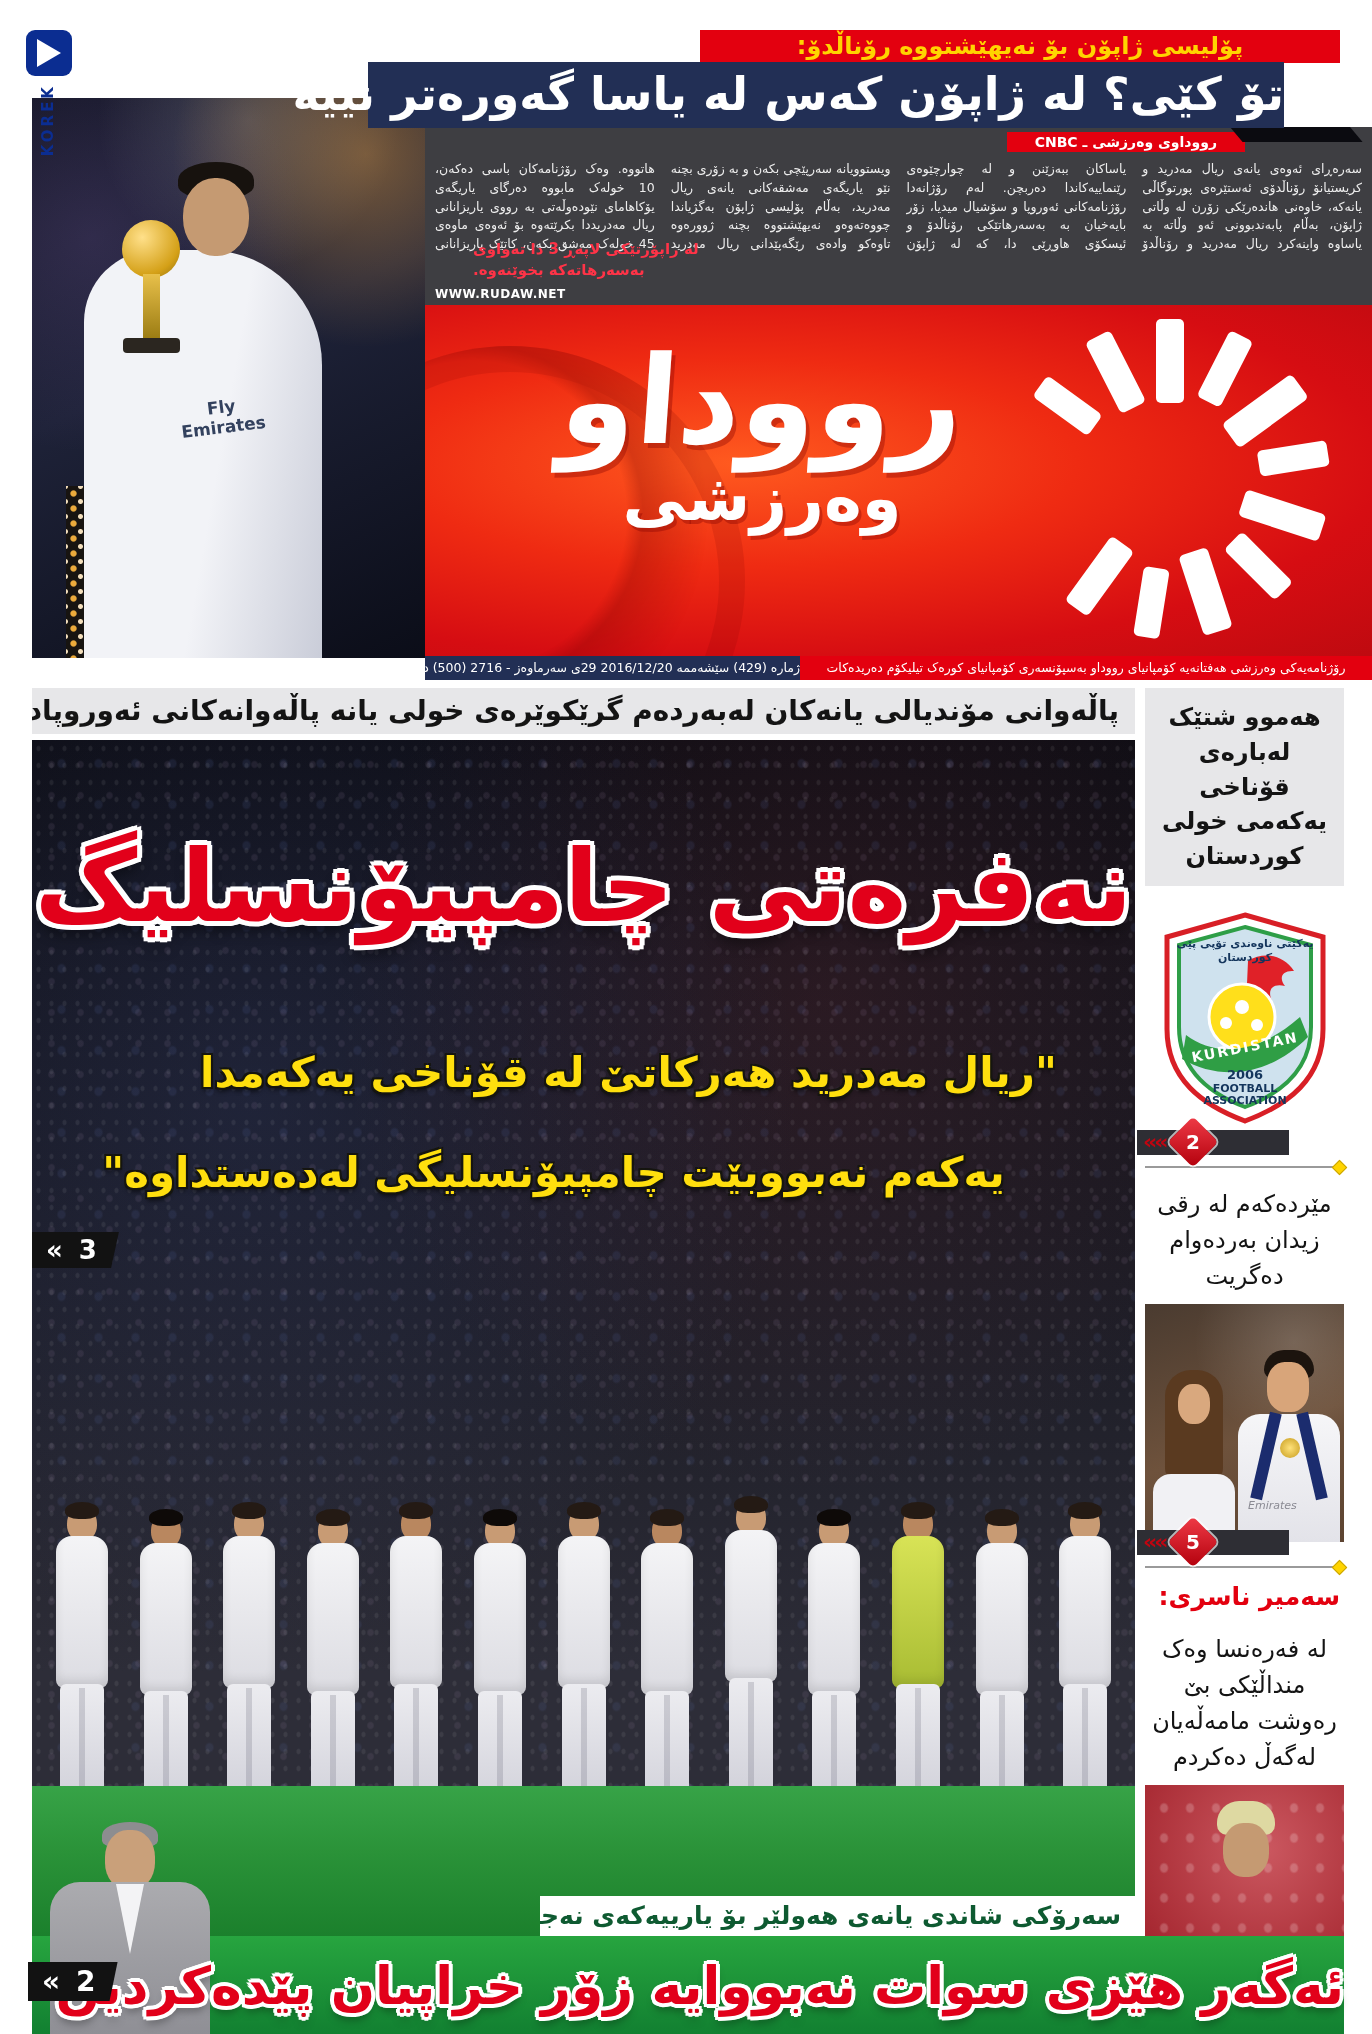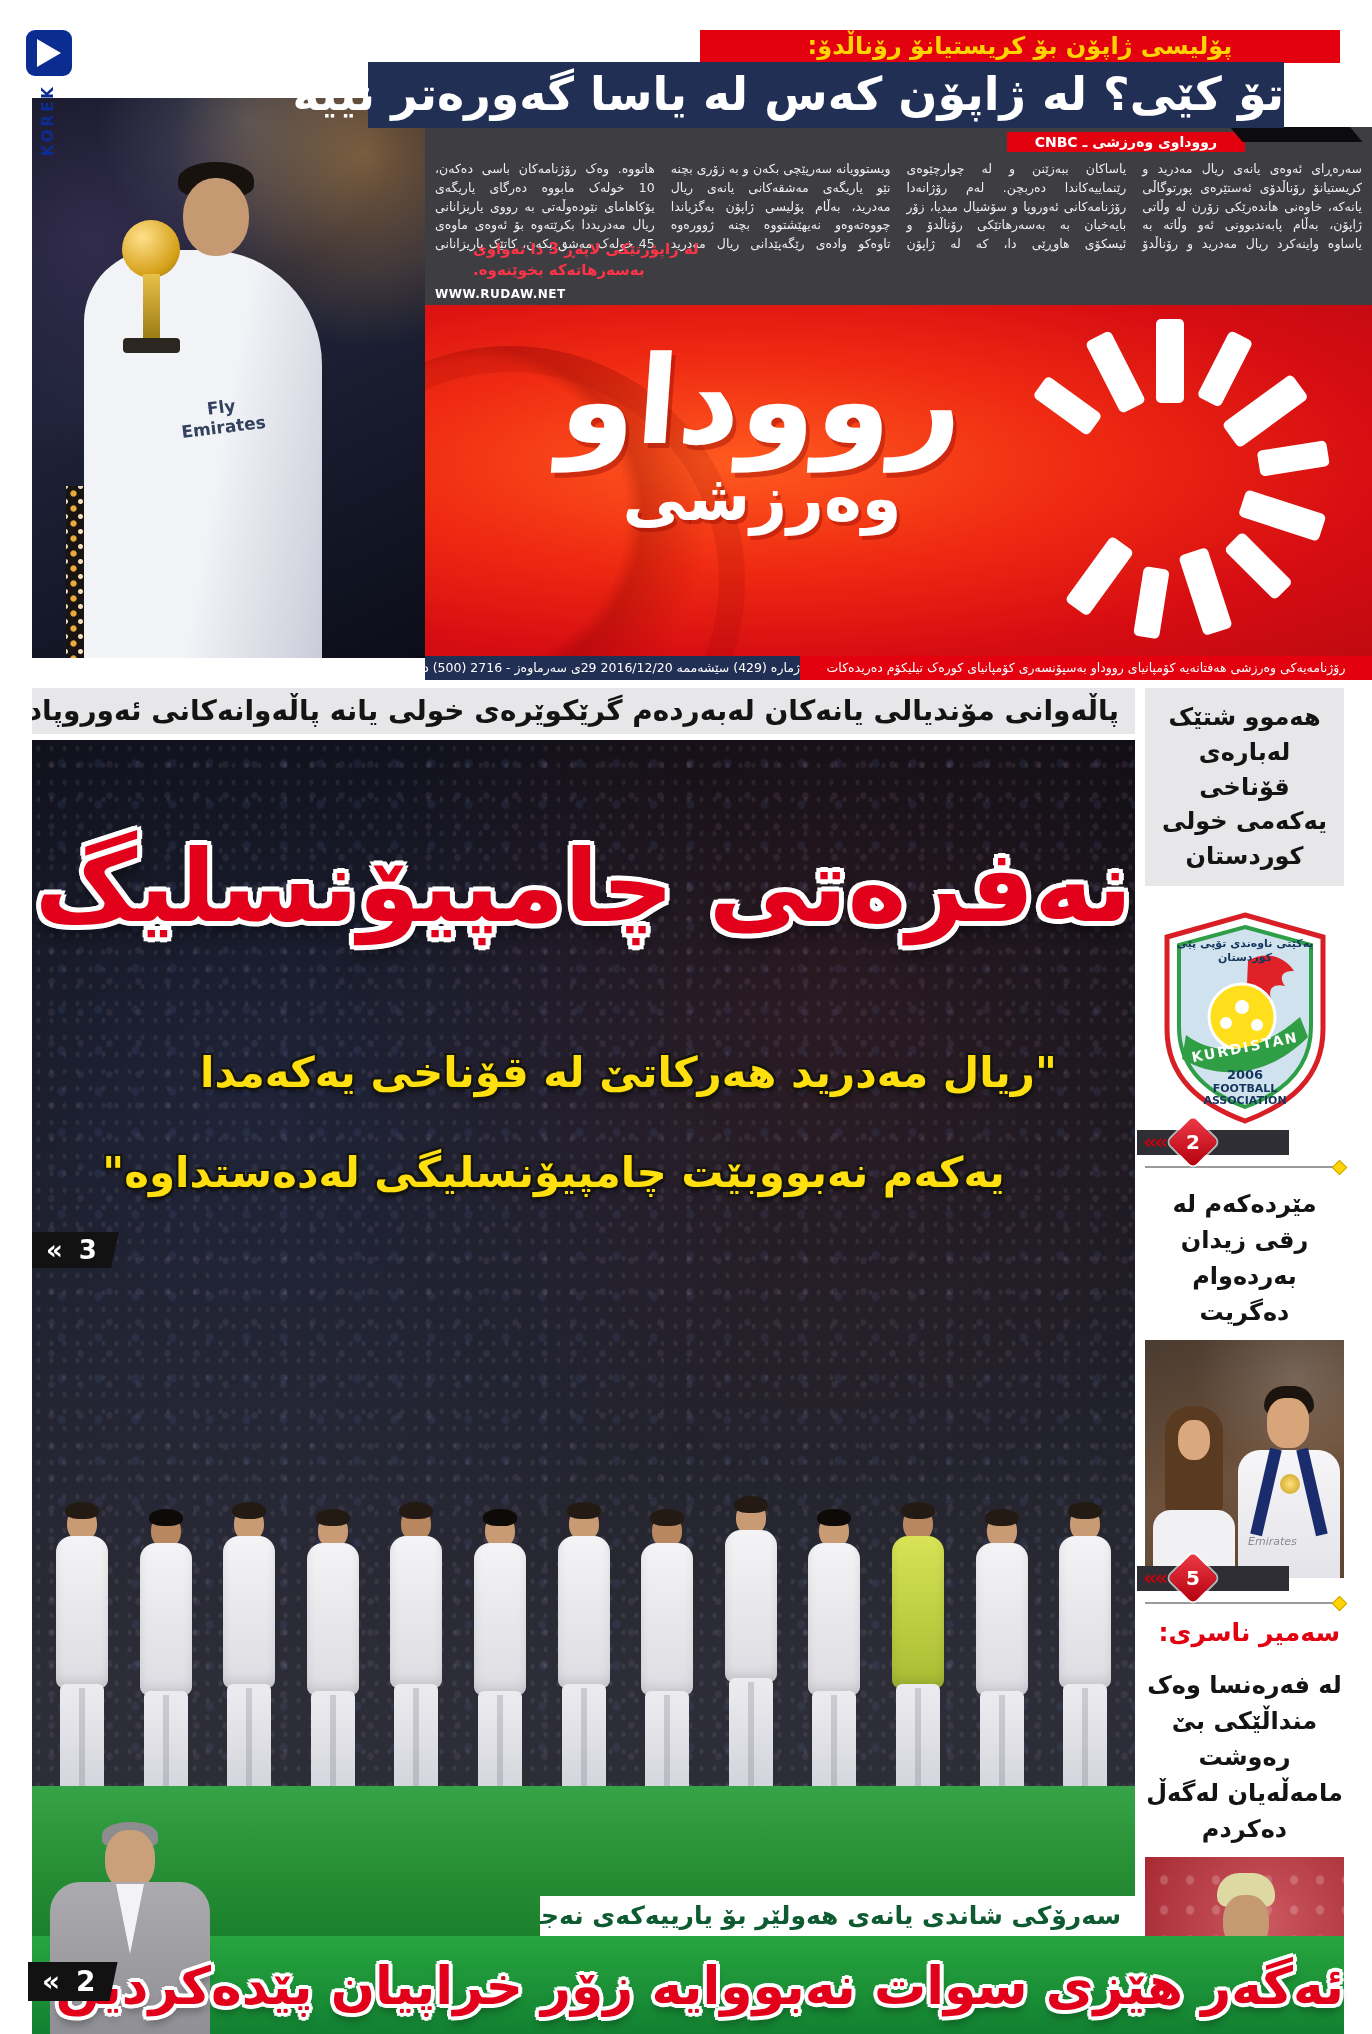--- a/index.html
+++ b/index.html
@@ -155,21 +155,21 @@
   .sb-badge .chs{color:#c00510;font-size:22px;font-weight:bold;line-height:1;}
   .sb-badge .chs::before{content:"««";letter-spacing:-3px;}
   .dmd{width:36px;height:36px;background:linear-gradient(135deg,#ef3b47,#b3000c);transform:rotate(45deg);
     margin-left:10px;display:flex;align-items:center;justify-content:center;border-radius:5px;
     box-shadow:0 0 0 2px rgba(255,255,255,.65);}
   .dmd span{transform:rotate(-45deg);color:#fff;font-weight:bold;font-size:20px;}
   .sb-hr{position:relative;height:2px;background:#9a9a9a;margin:24px 0 12px;}
   .sb-hr::after{content:"";position:absolute;right:-1px;top:-4px;width:9px;height:9px;background:#ffd400;
     transform:rotate(45deg);border:1px solid #c9a400;}
   .sb-kicker{color:#e3000f;font-weight:bold;font-size:25px;text-align:right;direction:rtl;padding:2px 4px;}
-  .sb-title{color:#141414;font-weight:bold;font-size:24px;text-align:center;direction:rtl;
+  .sb-title{color:#141414;font-weight:normal;font-size:24px;text-align:center;direction:rtl;
     line-height:1.5;margin:18px 0 10px;}
   .sb-photo{position:relative;height:238px;overflow:visible;}
   .sb-photo .ph{position:absolute;inset:0;overflow:hidden;}
   .p-james .ph{background:
       radial-gradient(circle at 75% 16%, rgba(255,255,255,.16), transparent 40%),
       linear-gradient(160deg,#4a3b30,#6e523c 55%,#5d4431);}
   .fig{position:absolute;bottom:0;}
   .wife{left:4px;width:90px;height:172px;}
   .wife-hair{position:absolute;top:0;left:16px;width:58px;height:112px;background:#5a3a20;border-radius:26px 26px 14px 14px;}
   .wife-face{position:absolute;top:14px;left:29px;width:32px;height:40px;background:#d9a87e;border-radius:45%;}
@@ -196,21 +196,21 @@
 </head>
 <body>
 
 <div id="page">
 
   <div class="korek">
     <div class="korek-icon"></div>
     <div class="korek-label">KOREK</div>
   </div>
 
-  <div class="kicker-strip">پۆلیسی ژاپۆن بۆ کریستیانۆ رۆناڵدۆ:</div>
+  <div class="kicker-strip">پۆلیسی ژاپۆن بۆ نەیهێشتووە رۆناڵدۆ:</div>
   <div class="top-banner">تۆ کێی؟ لە ژاپۆن کەس لە یاسا گەورەتر نییە</div>
   <div class="banner-fold"></div>
 
   <div class="cr-photo">
     <div class="cr-bokeh"></div>
     <div class="cr-body"></div>
     <div class="cr-hair"></div>
     <div class="cr-head"></div>
     <div class="trophy-ball"></div>
     <div class="trophy-stem"></div>

